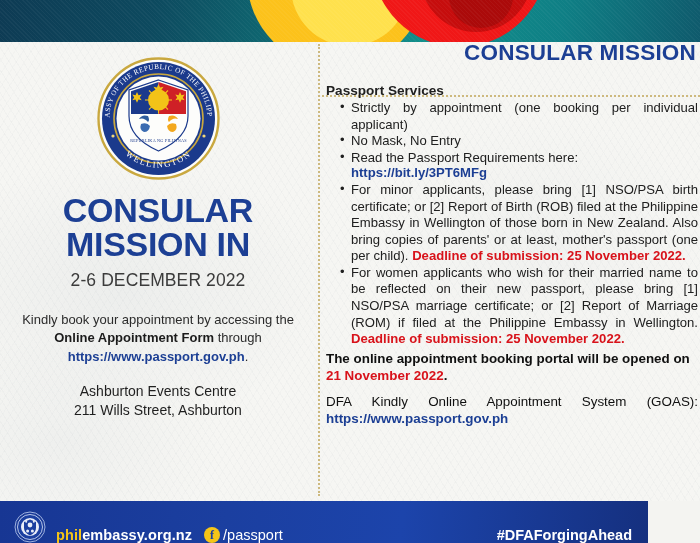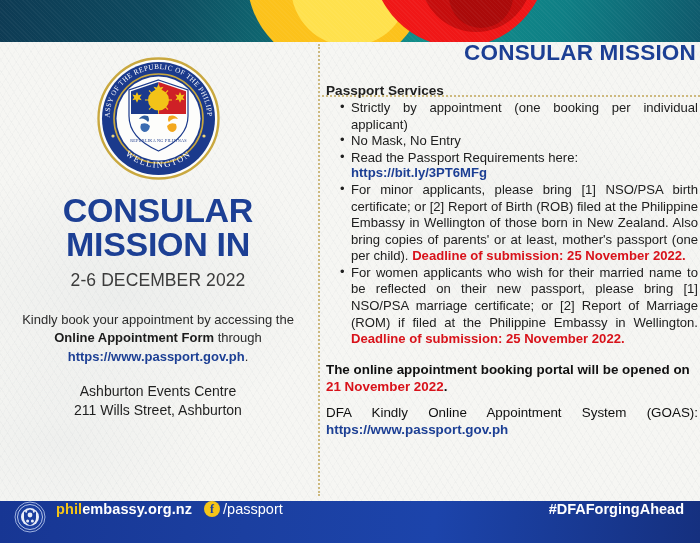--- a/index.html
+++ b/index.html
@@ -66,29 +66,29 @@
   .rbody{margin-top:16px;color:#202020;font-size:13.1px;line-height:1.265;}
   .sec-head{font-weight:bold;font-size:13.6px;margin-bottom:1px;}
 
   ul.blist{list-style:none;margin:0;padding:0 0 0 14px;}
   ul.blist li{position:relative;padding-left:11px;margin-bottom:0px;text-align:justify;}
   ul.blist li::before{content:"\2022";position:absolute;left:0;top:-1px;font-size:13px;color:#202020;}
   li.nojust{text-align:left;}
   .red{color:#d8121a;font-weight:bold;}
   .urlline{color:#1c3f94;font-weight:bold;padding-left:25px;margin-top:-1px;}
 
-  .note{margin-top:13px;font-weight:bold;font-size:13.4px;line-height:1.28;color:#101010;}
+  .note{margin-top:2px;font-weight:bold;font-size:13.4px;line-height:1.28;color:#101010;}
   .note .red{font-weight:bold;}
   .goas{margin-top:9px;font-size:13.4px;line-height:1.28;text-align:justify;color:#101010;}
   .goas .gl{color:#1c3f94;font-weight:bold;}
 
   
-  .footer{position:absolute;left:0;bottom:0;width:700px;height:42px;
+  .footer{position:absolute;left:0;bottom:0;width:648px;height:42px;
     background:linear-gradient(95deg,#173693 0%,#1b3fa0 35%,#1c44ab 62%,#15307f 100%);
-    display:flex;align-items:flex-start;}
+    display:flex;align-items:flex-end;}
   .foot-seal{width:32px;height:32px;margin-left:14px;flex:0 0 auto;}
   .foot-left{display:flex;align-items:center;gap:12px;margin-left:10px;}
   .fl-text{font-size:14.5px;font-weight:bold;color:#ffffff;letter-spacing:.1px;}
   .fl-text .gold{color:#f5c518;}
   .fb{display:flex;align-items:center;gap:3px;}
   .fb-ic{width:16px;height:16px;border-radius:50%;background:#f5c518;color:#1b3fa0;
     font-weight:bold;font-size:12px;line-height:16px;text-align:center;font-family:"Liberation Serif",serif;}
   .fb-txt{font-size:14.5px;color:#fff;}
   .foot-right{margin-left:auto;margin-right:16px;font-size:14.5px;font-weight:bold;color:#fff;}
 </style>

